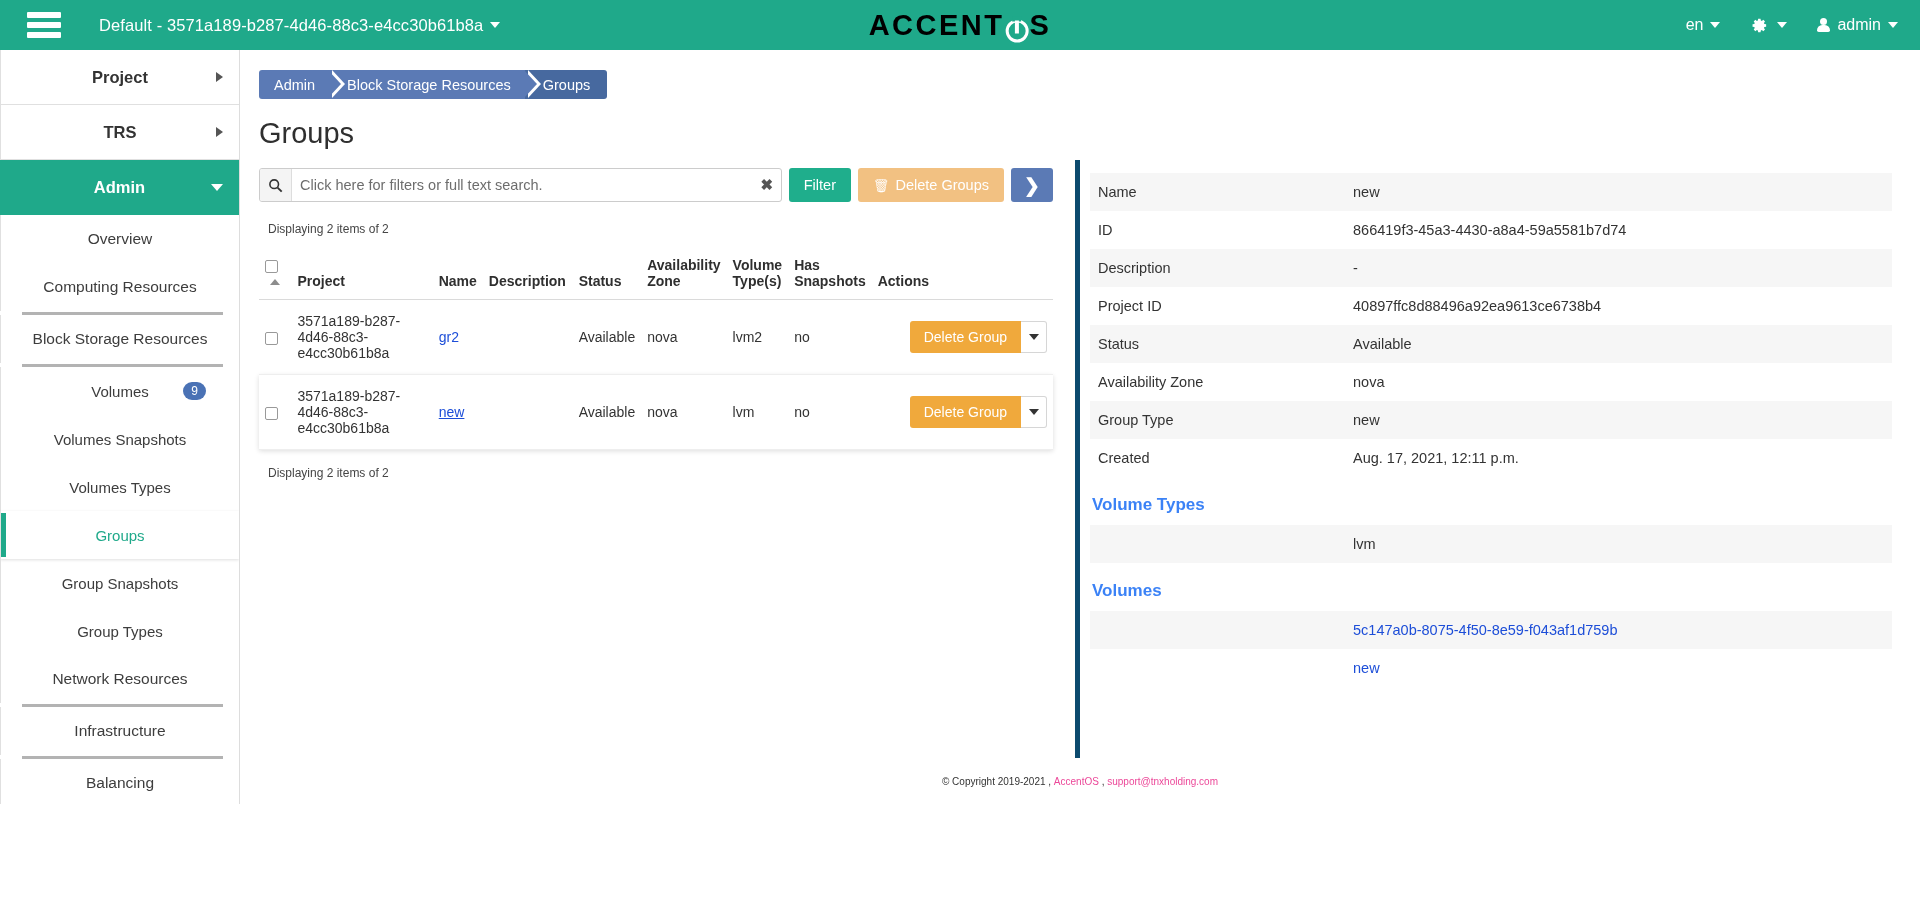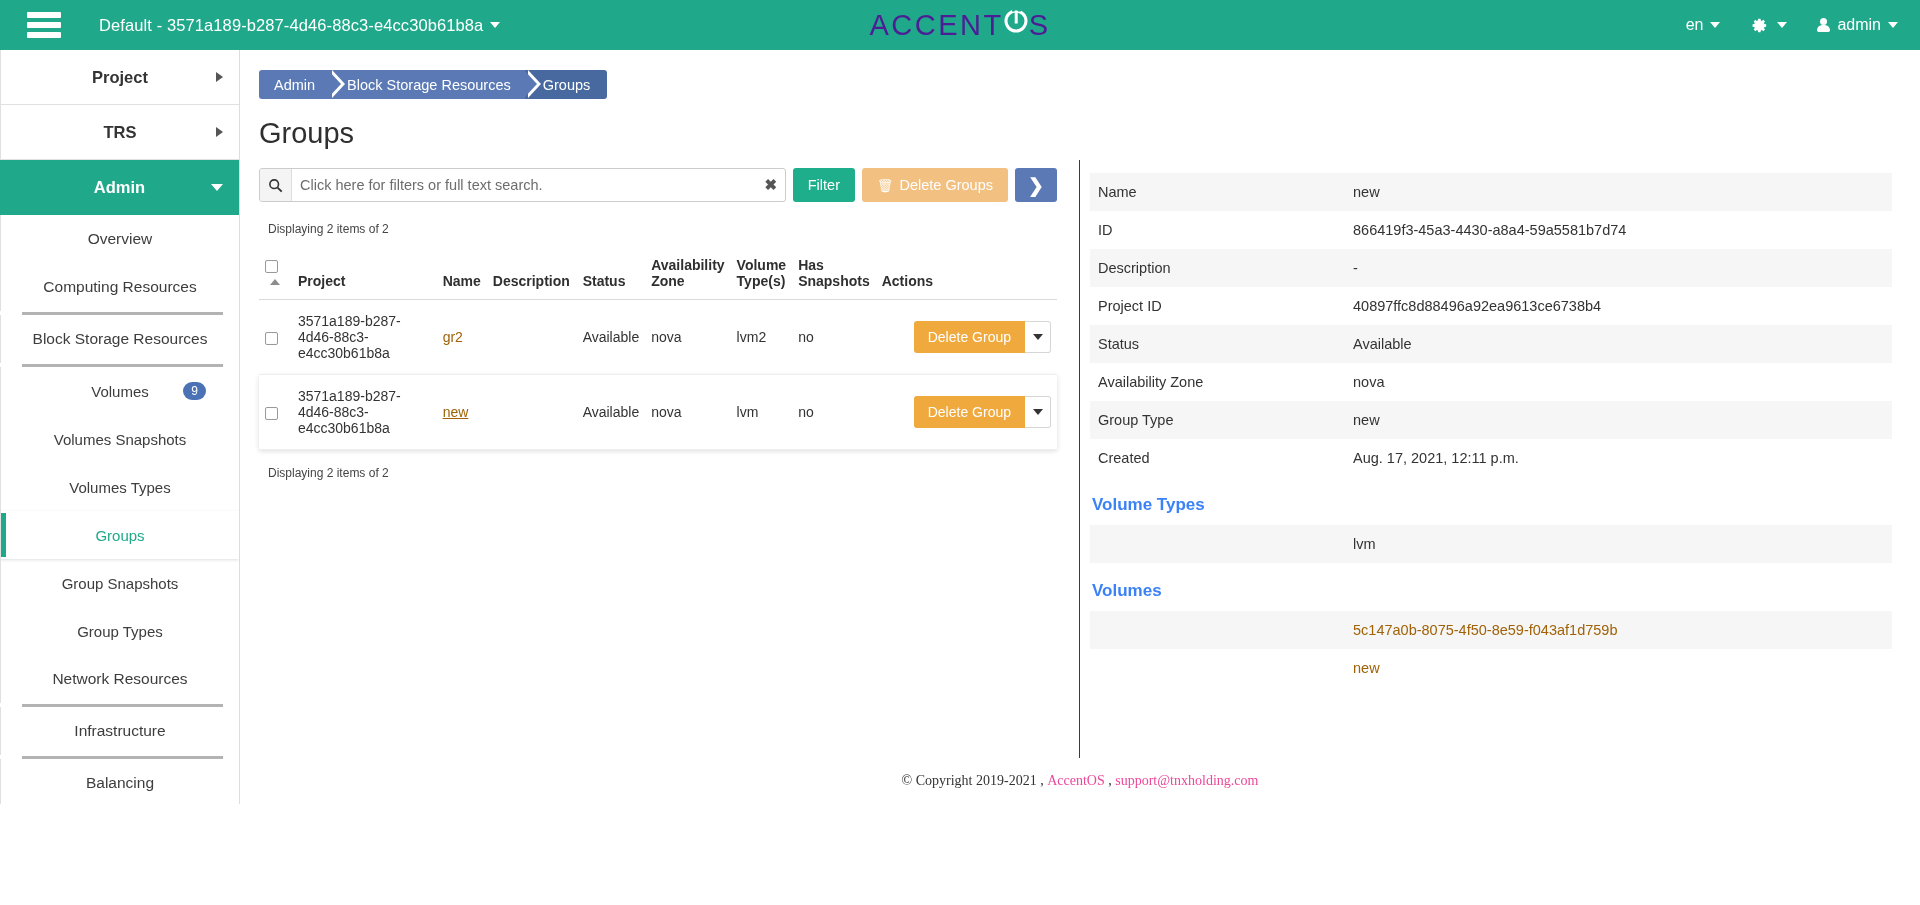--- a/index.html
+++ b/index.html
@@ -44,24 +44,24 @@
     border-right: 5px solid transparent;
     border-top: 6px solid #fff;
     margin-left: 7px;
   }
 
   .brand {
     position: absolute;
     left: 50%; top: 50%;
     transform: translate(-50%, -50%);
     font-size: 29px;
-    font-weight: normal;
+    font-weight: bold;
     letter-spacing: 2.5px;
-    color: #4c1d95;
-    display: flex; align-items: flex-start;
+    color: #000000;
+    display: flex; align-items: flex-end;
   }
   .brand .pwr {
     display: inline-block;
     width: 23px; height: 23px;
     border: 3.5px solid #fff;
     border-radius: 50%;
     position: relative;
     margin: 0 1px;
     top: 1px;
   }
@@ -242,21 +242,21 @@
     font-size: 29px;
     font-weight: 400;
     color: #2f2f2f;
     margin: 18px 0 10px 19px;
   }
 
   .main-split { display: flex; flex: 1; min-height: 0; }
   .left-pane {
     width: 840px;
     flex: 0 0 840px;
-    border-right: 1px solid #0c4a6e;
+    border-right: 5px solid #0c4a6e;
     padding: 0 22px 0 19px;
   }
   .right-pane {
     flex: 1;
     padding: 13px 28px 0 10px;
     overflow: hidden;
   }
 
   
   .toolbar {
@@ -355,21 +355,21 @@
   }
   .sort-asc {
     display: inline-block;
     width: 0; height: 0;
     border-left: 5px solid transparent;
     border-right: 5px solid transparent;
     border-bottom: 6px solid #8d8d8d;
     margin-left: 5px;
     vertical-align: middle;
   }
-  .lnk { color: #a16207; text-decoration: none; cursor: pointer; }
+  .lnk { color: #1d4ed8; text-decoration: none; cursor: pointer; }
   .lnk.hover { text-decoration: underline; }
   .col-project { width: 152px; }
   .col-name { width: 48px; }
   .col-desc { width: 90px; }
   .col-status { width: 48px; }
   .col-az { width: 70px; }
   .col-vt { width: 57px; }
   .col-hs { width: 68px; }
 
   .action-group { display: flex; padding-left: 32px; }
@@ -419,24 +419,23 @@
     color: #3b82f6;
     padding: 18px 0 10px 2px;
   }
 
   
   .footer {
     position: absolute;
     left: 0; right: 0; bottom: 0;
     height: 46px;
     display: flex; align-items: center; justify-content: center;
-    font-size: 14px;
+    font-size: 10px;
     color: #333;
     background: #fff;
-    font-family: Liberation Serif, serif;
   }
   .footer a { color: #ec4899; text-decoration: none; }
 </style>
 </head>
 <body>
 
 <div class="topbar">
   <div class="hamburger">
     <span></span>
       <span></span>

